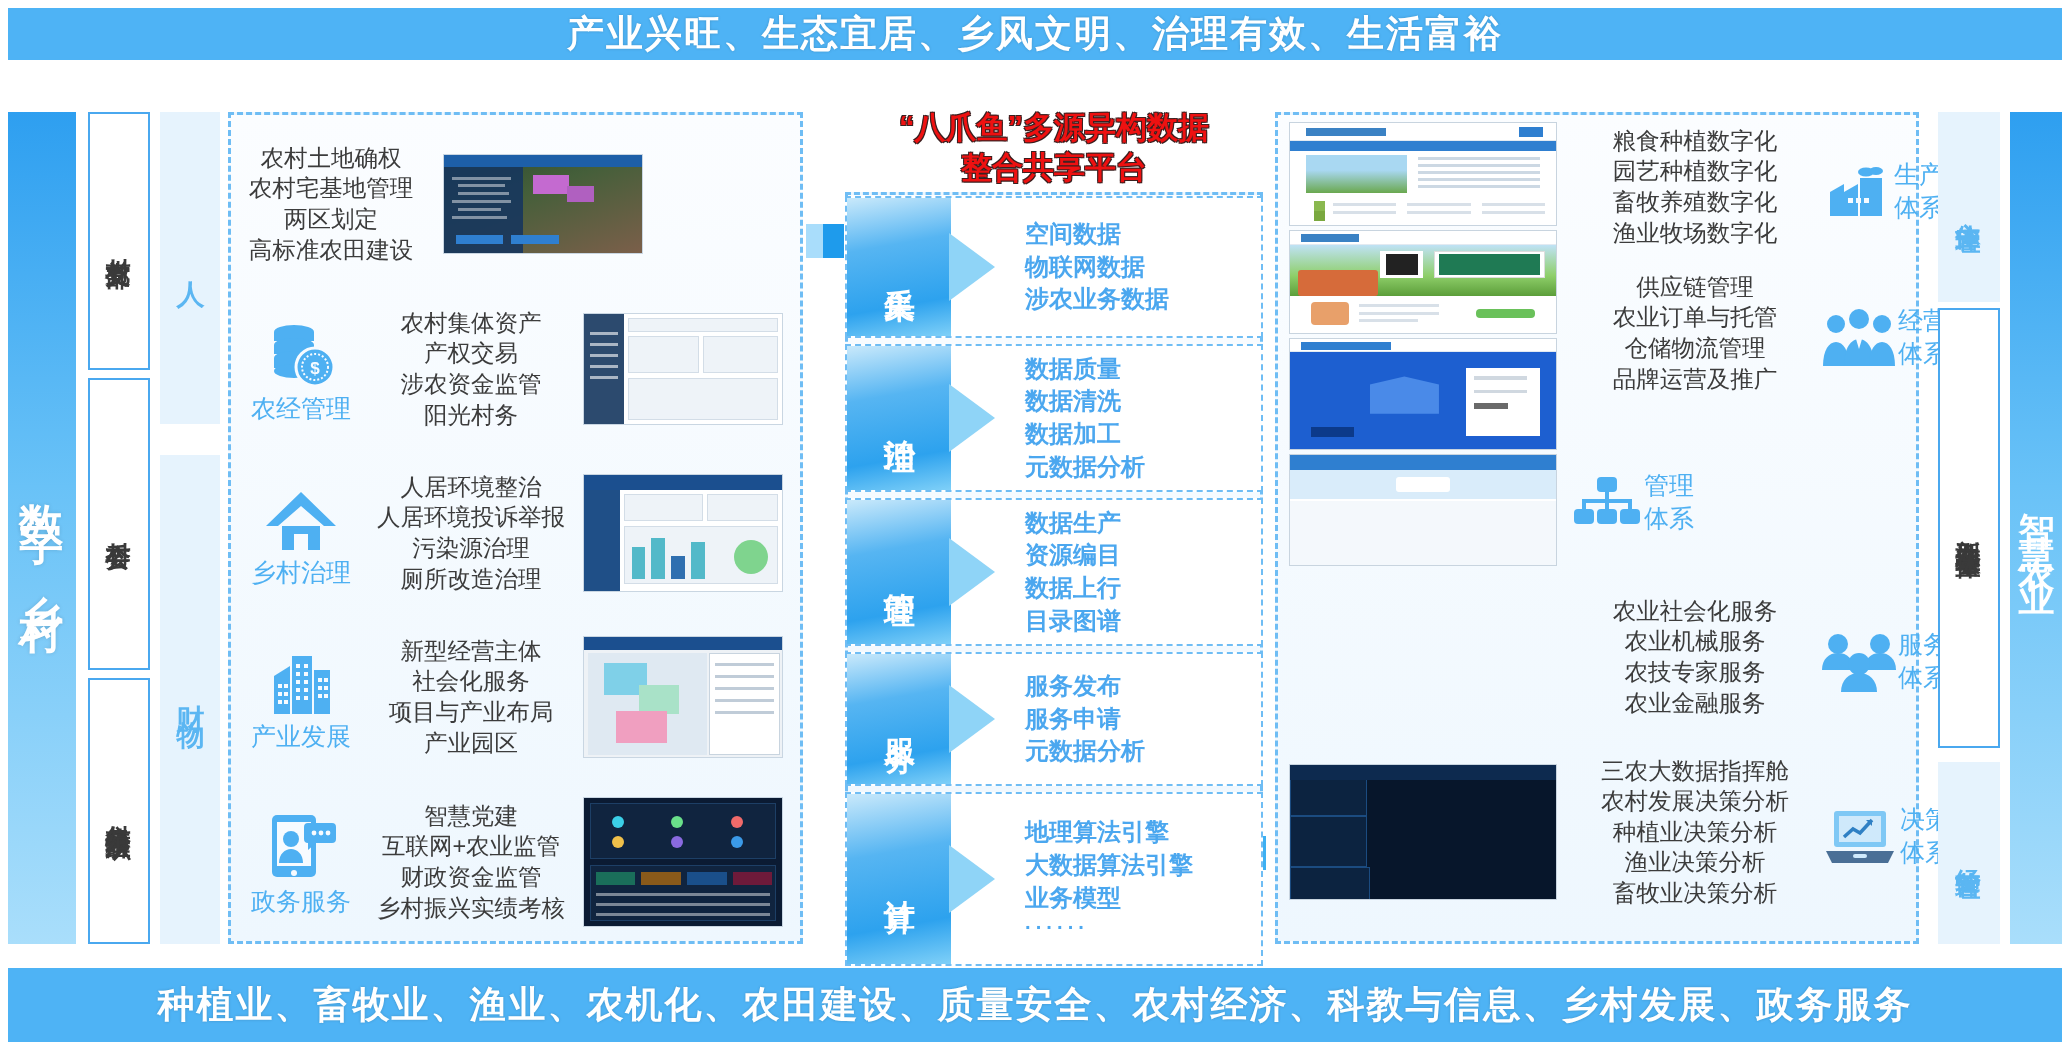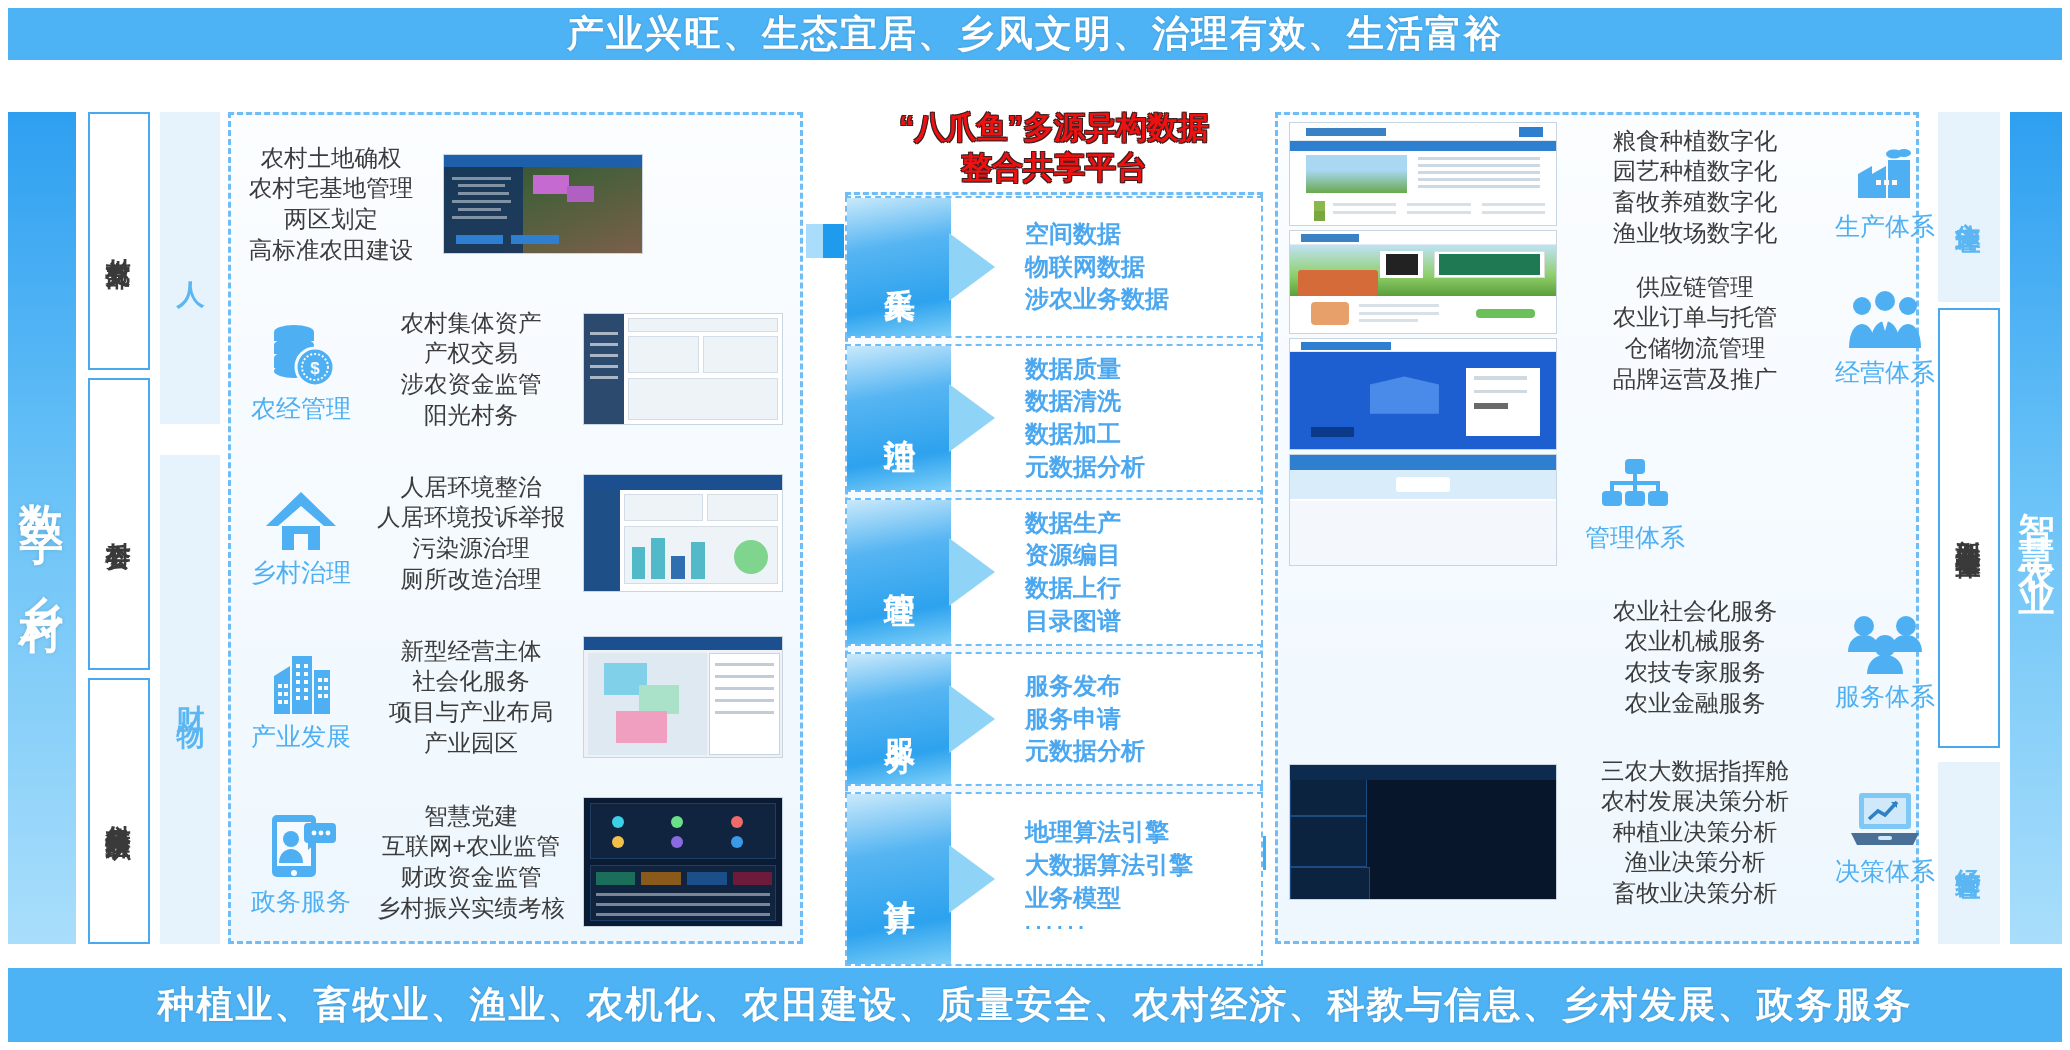--- a/index.html
+++ b/index.html
@@ -132,21 +132,21 @@
   #nub-right { left: 1228px; top: 836px; }
   #nub-right .a { background:#a9ddfb; }
   #nub-right .b { background:#3db0f2; }
 
   
   .rrow { position:absolute; display:flex; align-items:center; }
   .rrow .rlines {
     width: 250px; text-align:center; color:#3c3c3c;
     font-size: 23.5px; line-height: 1.30;
   }
-  .rrow .icon-wrap { width: 130px; display:flex; flex-direction:column; align-items:center; }
+  .rrow .icon-wrap { width: 130px; display:flex; flex-direction:row; align-items:flex-end; }
   .rrow .icon-wrap .glyph { height: 74px; display:flex; align-items:flex-end; }
   .rrow .icon-wrap .icap { color:#4eb0f2; font-size: 25px; margin-top: 4px; font-weight:500; }
 
   
   .rl-box {
     position:absolute; left: 1938px; width: 62px;
     display:flex; align-items:center; justify-content:center;
   }
   .rl-box .vtxt {
     writing-mode: vertical-rl; text-orientation: upright;

